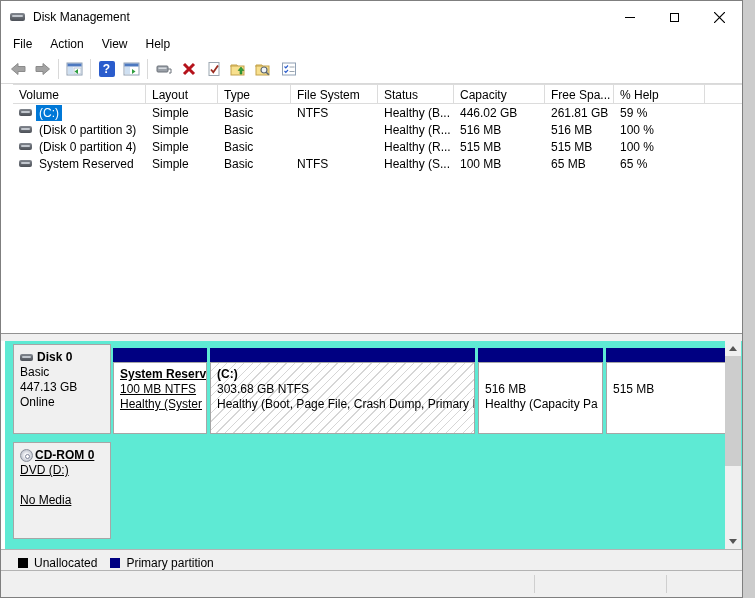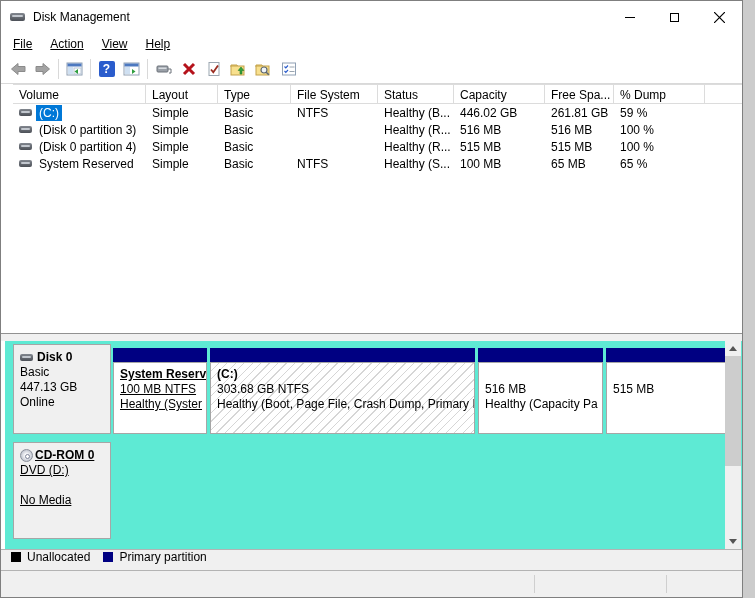--- a/index.html
+++ b/index.html
@@ -20,21 +20,21 @@
   .max-glyph { display:inline-block; width:9px; height:9px; border:1px solid #000; }
   
   .hdd-icon { display:inline-block; width:15px; height:8px; background:linear-gradient(#82878f,#4c5057); border-radius:2px; position:relative; vertical-align:middle; }
   .hdd-icon::after { content:""; position:absolute; left:2px; top:2px; width:11px; height:2px; background:#c2c7ce; border-radius:1px; }
   .hdd-icon.small { width:13px; height:7px; }
   .hdd-icon.small::after { width:9px; }
   .cd-icon { display:inline-block; width:13px; height:13px; border-radius:50%; border:1px solid #8a8f9a;
     background: radial-gradient(circle, #ffffff 15%, #d4d7df 55%, #a7adba 100%); position:relative; vertical-align:middle; }
   .cd-icon::after { content:""; position:absolute; left:4px; top:4px; width:3px; height:3px; border-radius:50%; background:#fff; border:1px solid #80869a; }
   
-  .menubar { position:absolute; top:32px; left:0; right:0; height:22px; display:flex; align-items:center; padding-left:3px; background:#fff;text-decoration:underline; }
+  .menubar { position:absolute; top:32px; left:0; right:0; height:22px; display:flex; align-items:center; padding-left:3px; background:#fff; }
   .menu-item { padding:3px 9px; cursor:default; }
   
   .toolbar { position:absolute; top:54px; left:0; right:0; height:29px; display:flex; align-items:center; padding-left:4px; background:#fff; border-bottom:1px solid #d9d9d9; }
   .tbi { width:25px; height:24px; display:flex; align-items:center; justify-content:center; cursor:pointer; }
   .tb-sep { width:1px; height:20px; background:#d9d9d9; margin:0 3px; }
   .help-box { width:16px; height:16px; background:#2a5ccc; color:#fff; font-weight:bold; font-size:12px; display:flex; align-items:center; justify-content:center; border-radius:2px; }
   
   .table-pane { position:absolute; top:83px; left:0; right:0; height:249px; background:#fff; overflow:hidden;padding-left:12px; }
   .vt-grid { display:grid; grid-template-columns:133px 72px 73px 87px 76px 91px 69px 91px auto; }
   .vt-head .vt-cell { height:20px; border-right:1px solid #dcdcdc; border-top:1px solid #dcdcdc; border-bottom:1px solid #dcdcdc; padding:3px 0 0 6px; overflow:hidden; white-space:nowrap; cursor:default; }
@@ -57,21 +57,21 @@
   .pline1 { font-weight:bold; height:15px; }
   .blank-line { height:15px; }
   
   .vscroll { position:absolute; top:0; right:1px; width:16px; height:208px; background:#f0f0f0; }
   .sb-btn { position:absolute; left:0; width:16px; height:15px; display:flex; align-items:center; justify-content:center; cursor:pointer; }
   .sb-up { top:0; } .sb-down { bottom:0; }
   .tri-up { width:0; height:0; border-left:4px solid transparent; border-right:4px solid transparent; border-bottom:5px solid #555; }
   .tri-down { width:0; height:0; border-left:4px solid transparent; border-right:4px solid transparent; border-top:5px solid #555; }
   .sb-thumb { position:absolute; left:0; top:15px; width:16px; height:110px; background:#cdcdcd; cursor:pointer; }
   
-  .legend { position:absolute; top:548px; left:0; right:0; height:22px; background:#f0f0f0; border-top:1px solid #b3b3b3; border-bottom:1px solid #b3b3b3; display:flex; align-items:flex-start; padding-left:10px; }
+  .legend { position:absolute; top:548px; left:0; right:0; height:22px; background:#f0f0f0; border-top:1px solid #b3b3b3; border-bottom:1px solid #b3b3b3; display:flex; align-items:flex-end; padding-left:17px; }
   .lg-swatch { width:10px; height:10px; display:inline-block; margin-right:6px; }
   .lg-item { display:flex; align-items:center; margin-right:13px; }
   
   .statusbar { position:absolute; top:570px; left:0; right:0; bottom:0; background:#f0f0f0; }
   .sb-div { position:absolute; top:4px; bottom:4px; width:1px; background:#cfcfcf; }
 </style>
 </head>
 <body>
 
 <div class="window">
@@ -182,21 +182,21 @@
 
   <div class="table-pane">
     <div class="vt-grid vt-head">
       <div class="vt-cell">Volume</div>
       <div class="vt-cell">Layout</div>
       <div class="vt-cell">Type</div>
       <div class="vt-cell">File System</div>
       <div class="vt-cell">Status</div>
       <div class="vt-cell">Capacity</div>
       <div class="vt-cell">Free Spa...</div>
-      <div class="vt-cell">% Dump</div>
+      <div class="vt-cell">% Help</div>
       <div class="vt-cell filler"></div>
     </div>
 
     <div class="vt-grid vt-row">
       <div class="vt-cell vol-cell">
           <span class="hdd-icon small"></span>
           <span class="vol-label selected">(C:)</span>
         </div>
       <div class="vt-cell">Simple</div>
       <div class="vt-cell">Basic</div>

